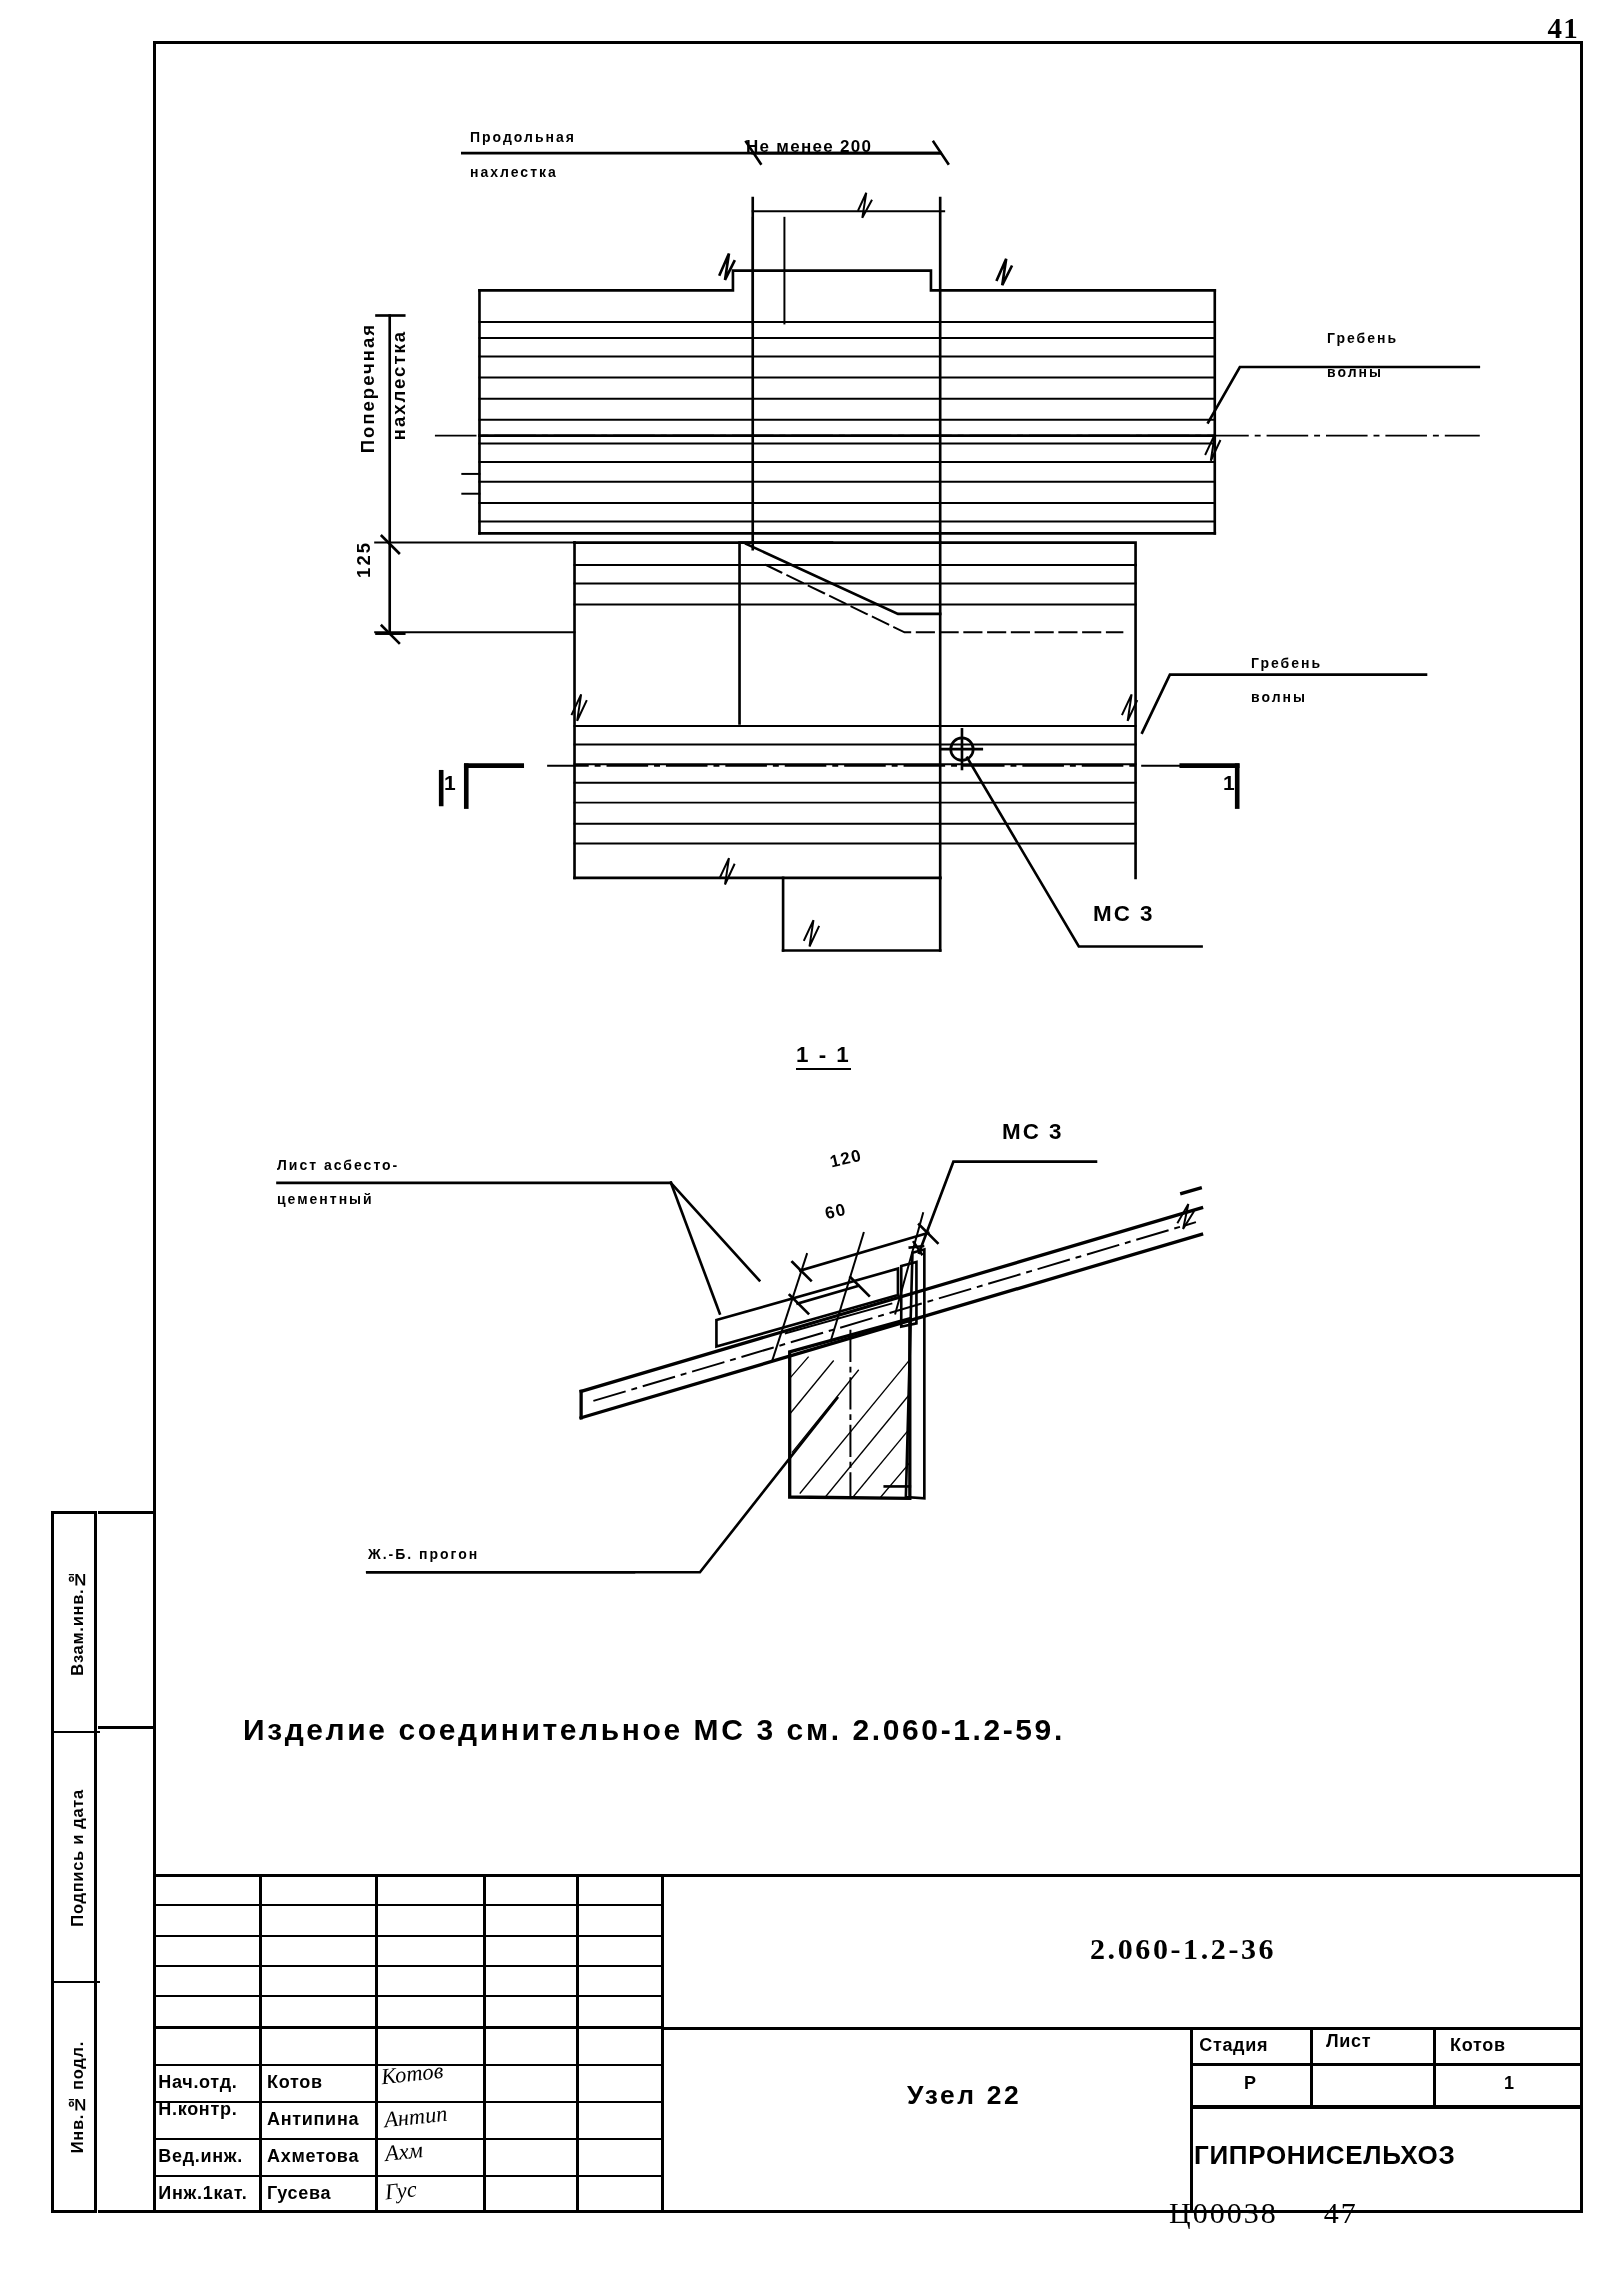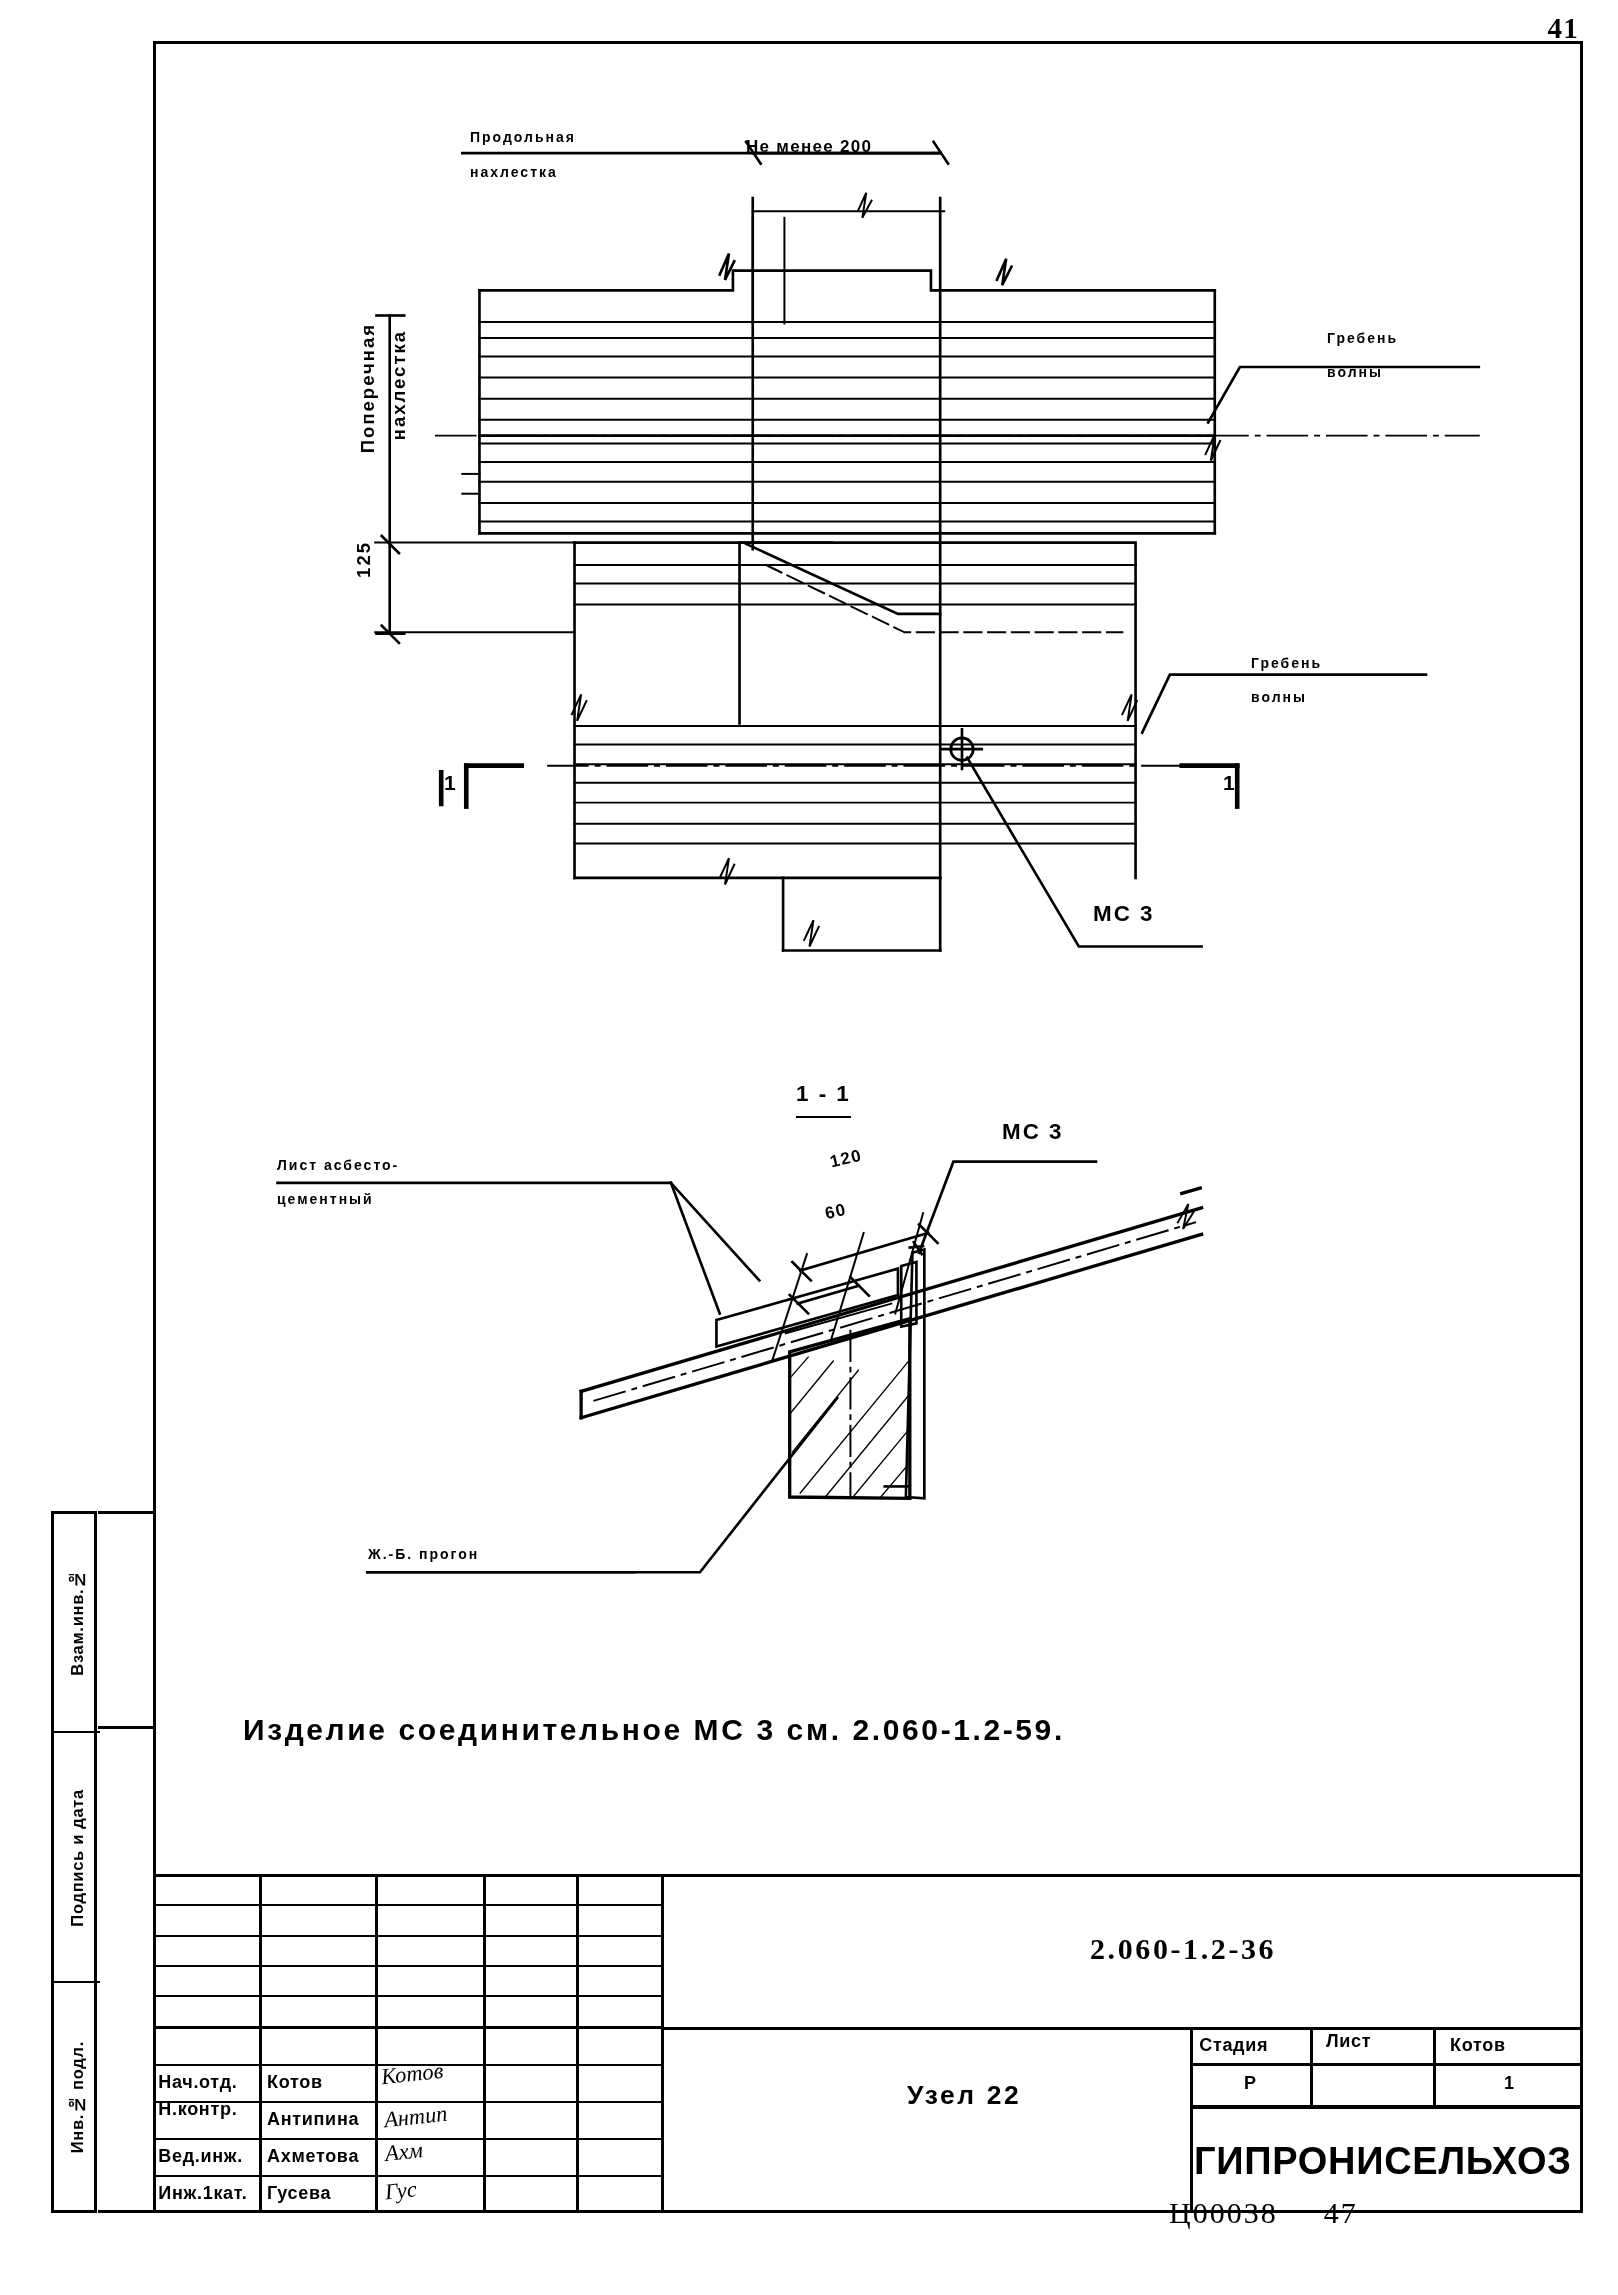--- a/index.html
+++ b/index.html
@@ -38,21 +38,21 @@
   
   .margin-tick{left:98px;width:55px;height:2.6px;background:#000;}
 
   
   .dtxt{
     font-size:14px;font-weight:700;letter-spacing:2px;white-space:nowrap;
     font-family:"Liberation Sans", sans-serif;
   }
   .dtxt.sm{font-size:17px;letter-spacing:1.3px;}
   .dtxt.lg{font-size:22.4px;letter-spacing:2px;}
-  .underlined{border-bottom:2.6px solid #000;padding-bottom:9px;margin-top:39px;}
+  .underlined{border-bottom:2.6px solid #000;padding-bottom:0;}
 
   
   #linework{left:0;top:0;width:1619px;height:2295px;pointer-events:none;}
 
   
   #title-block{
     left:153px;top:1874px;width:1430px;height:339px;
   }
   #title-block .tb{position:absolute;box-sizing:border-box;}
   .tb-line{background:#000;position:absolute;}
@@ -62,21 +62,21 @@
   }
   .doc-code{
     position:absolute;font-size:30px;font-weight:700;letter-spacing:2.6px;
     font-family:"Liberation Serif", serif;white-space:nowrap;
   }
   .node-title{
     position:absolute;font-size:26.4px;font-weight:700;letter-spacing:2.6px;
     white-space:nowrap;
   }
   .org-name{
-    position:absolute;font-size:38px;font-weight:700;letter-spacing:0.7px;
+    position:absolute;font-size:26px;font-weight:700;letter-spacing:0.7px;
     white-space:nowrap;
     text-align:right;
   }
 
   
   .sig{position:absolute;font-family:"Liberation Serif", serif;
        font-style:italic;font-size:22.4px;transform:rotate(-6deg);
        white-space:nowrap;}
 
   

